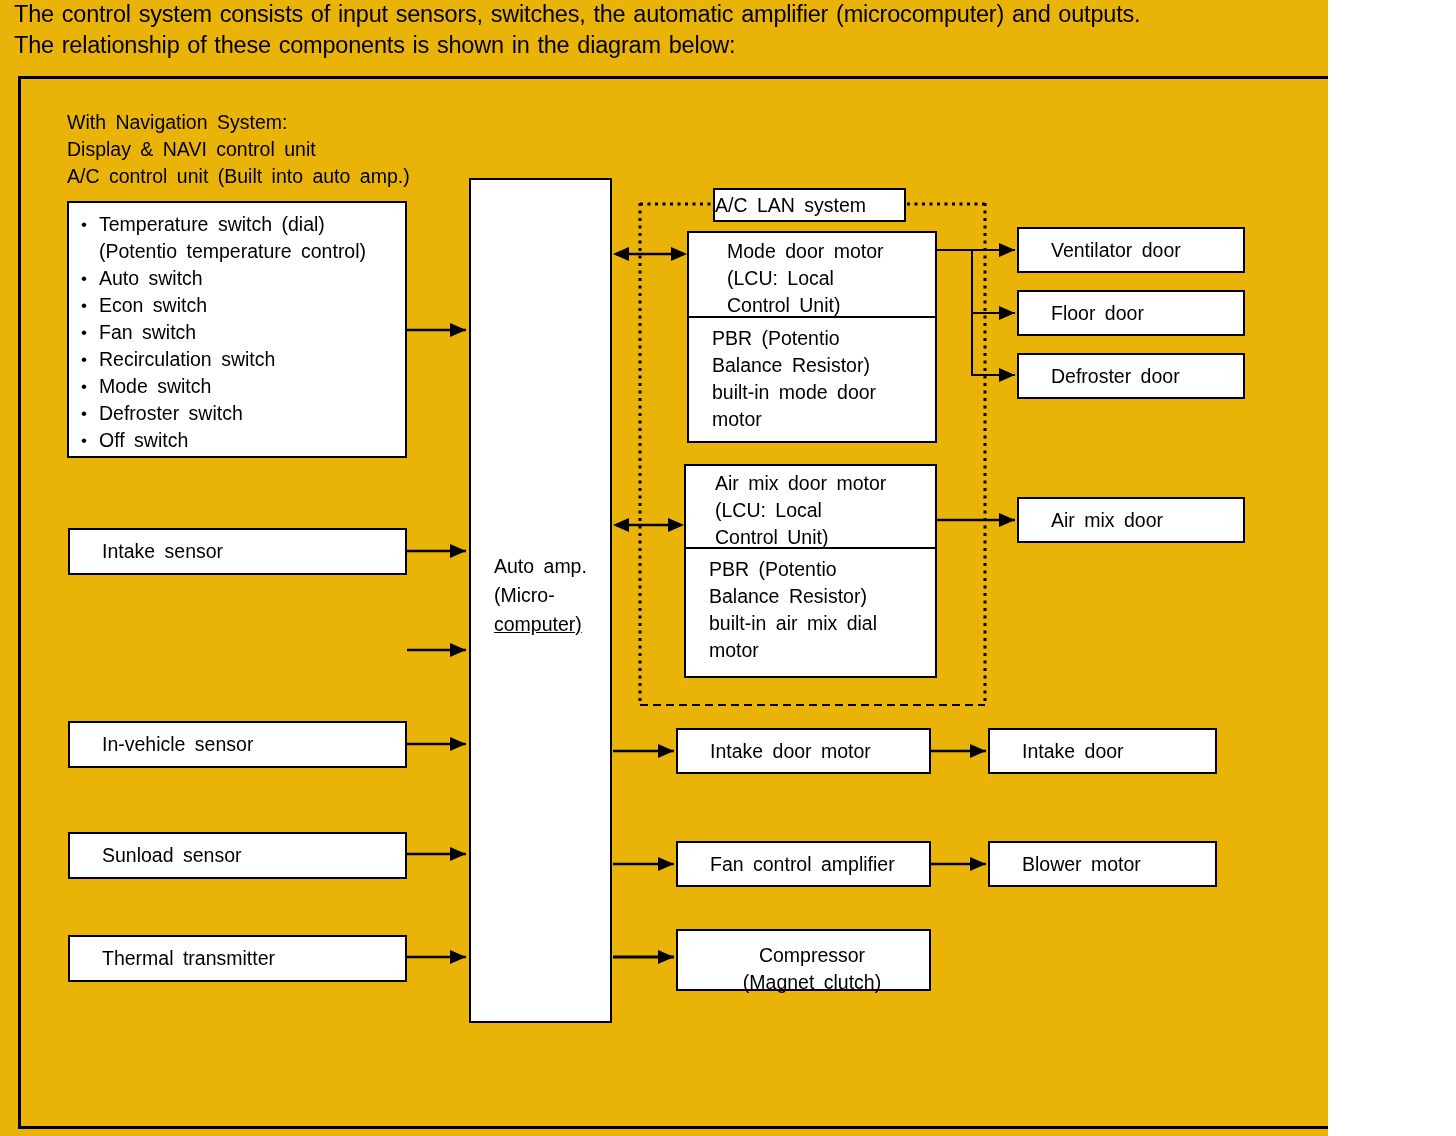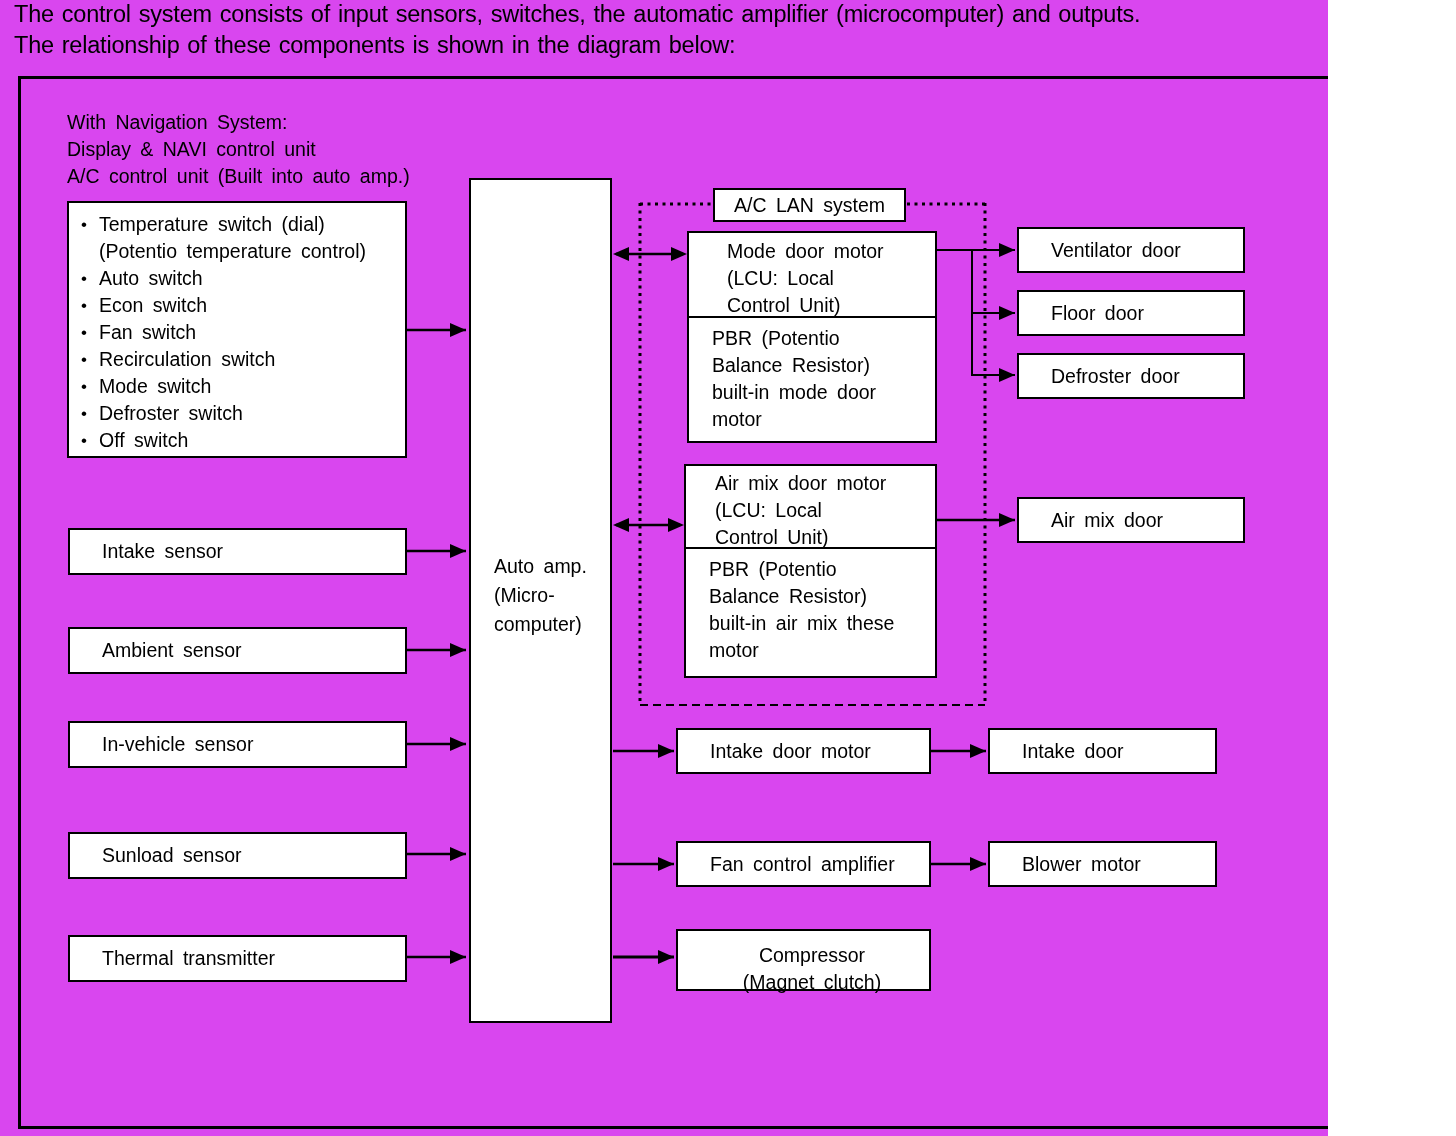--- a/index.html
+++ b/index.html
@@ -1,16 +1,16 @@
 <!DOCTYPE html>
 <html><head>
 <meta charset="utf-8">
 <style>
   html,body{margin:0;padding:0;background:#ffffff;}
-  #page{position:relative;width:1328px;height:1136px;background:#d946ef;color:#000;
+  #page{position:relative;width:1328px;height:1136px;background:#eab308;color:#000;
         font-family:"Liberation Sans", sans-serif;overflow:hidden;}
   .title{position:absolute;font-size:23.5px;font-weight:400;letter-spacing:-0.2px;
          word-spacing:1.5px;white-space:nowrap;}
   .frame{position:absolute;border:3px solid #000;background:transparent;}
   .bx{position:absolute;border:2px solid #000;background:#fff;box-sizing:border-box;}
   .row{display:flex;align-items:center;padding-left:32px;}
   .lbl{font-size:19.5px;word-spacing:4px;white-space:nowrap;}
   .note{position:absolute;font-size:19.5px;line-height:27px;word-spacing:4px;white-space:nowrap;}
   .ln{line-height:27px;font-size:19.5px;word-spacing:4px;white-space:nowrap;}
   .sw{display:flex;align-items:center;height:27px;padding-left:12px;}
@@ -111,42 +111,39 @@
       </div>
     <div class="sw ln">
         <span class="blt">•</span>
         <span>Off switch</span>
       </div>
   </div>
 
   <div class="bx row" style="left:68px;top:528px;width:339px;height:47px;">
       <span class="lbl">Intake sensor</span>
     </div>
-  <div class="bx row" style="left:68px;top:627px;width:339px;height:47px;">
-      <span class="lbl">Ambient sensor</span>
-    </div>
   <div class="bx row" style="left:68px;top:721px;width:339px;height:47px;">
       <span class="lbl">In-vehicle sensor</span>
     </div>
   <div class="bx row" style="left:68px;top:832px;width:339px;height:47px;">
       <span class="lbl">Sunload sensor</span>
     </div>
   <div class="bx row" style="left:68px;top:935px;width:339px;height:47px;">
       <span class="lbl">Thermal transmitter</span>
     </div>
 
   <div class="bx" style="left:469px;top:178px;width:143px;height:845px;">
     <div style="margin:372px 0 0 23px;line-height:29px;">
       <div class="ln" style="line-height:29px;">Auto amp.</div>
       <div class="ln" style="line-height:29px;">(Micro-</div>
-      <div class="ln" style="line-height:29px;">computer)</div>
-    </div>
-  </div>
-
-  <div class="bx" style="left:713px;top:188px;width:193px;height:34px;display:flex;align-items:center;justify-content:center;">
+      <div class="ln" style="line-height:29px;text-decoration:underline;">computer)</div>
+    </div>
+  </div>
+
+  <div class="bx" style="left:713px;top:188px;width:193px;height:34px;display:flex;align-items:center;justify-content:flex-start;">
     <span class="lbl">A/C LAN system</span>
   </div>
 
   <div class="bx" style="left:687px;top:231px;width:250px;height:212px;">
     <div class="sec-top" style="height:85px;padding:5px 0 0 38px;">
       <div class="ln">Mode door motor</div>
       <div class="ln">(LCU: Local</div>
       <div class="ln">Control Unit)</div>
     </div>
     <div style="padding:7px 0 0 23px;">
@@ -159,21 +156,21 @@
 
   <div class="bx" style="left:684px;top:464px;width:253px;height:214px;">
     <div class="sec-top" style="height:83px;padding:4px 0 0 29px;">
       <div class="ln">Air mix door motor</div>
       <div class="ln">(LCU: Local</div>
       <div class="ln">Control Unit)</div>
     </div>
     <div style="padding:7px 0 0 23px;">
       <div class="ln">PBR (Potentio</div>
       <div class="ln">Balance Resistor)</div>
-      <div class="ln">built-in air mix these</div>
+      <div class="ln">built-in air mix dial</div>
       <div class="ln">motor</div>
     </div>
   </div>
 
   <div class="bx row" style="left:1017px;top:227px;width:228px;height:46px;">
       <span class="lbl">Ventilator door</span>
     </div>
   <div class="bx row" style="left:1017px;top:290px;width:228px;height:46px;">
       <span class="lbl">Floor door</span>
     </div>

